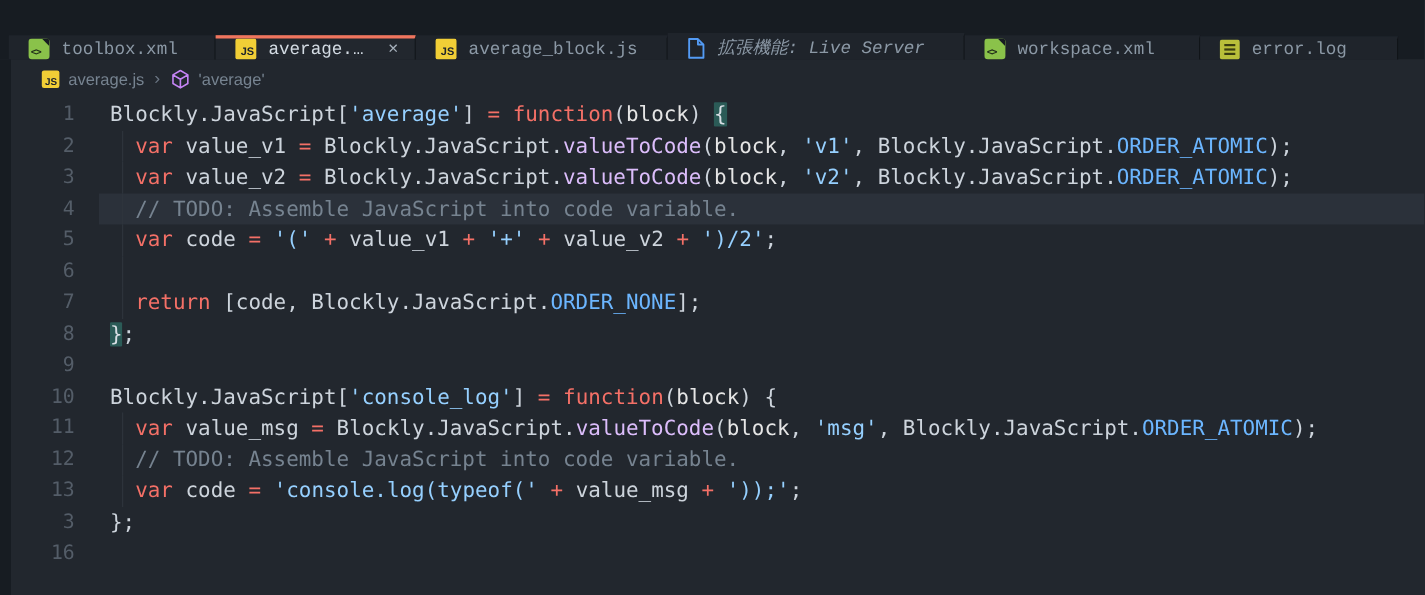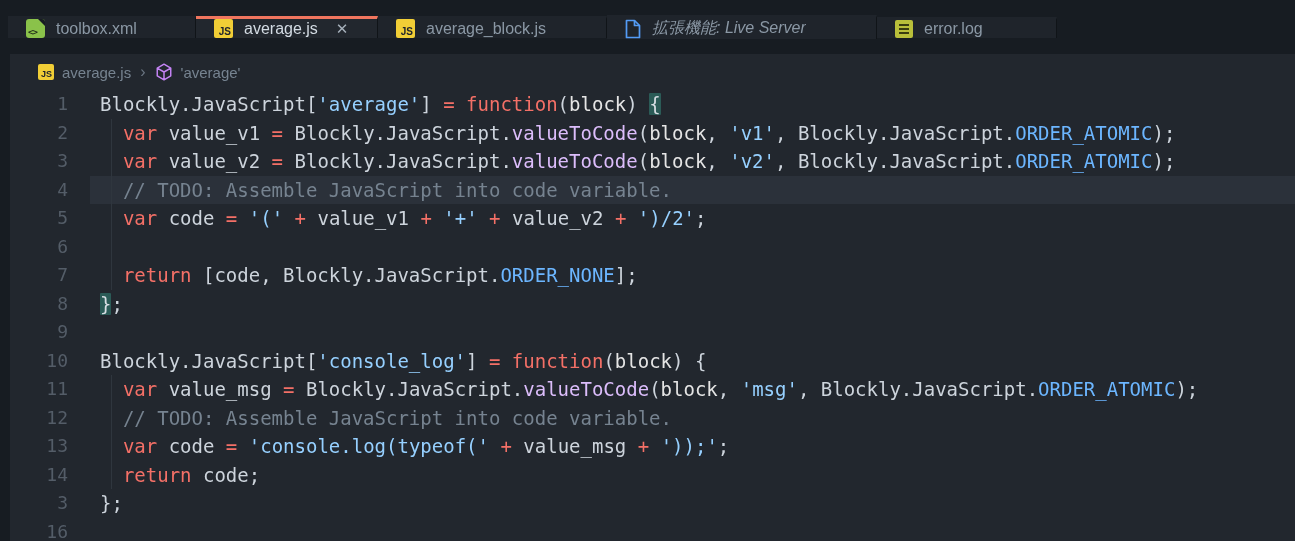--- a/index.html
+++ b/index.html
@@ -4,21 +4,21 @@
 <style>
   html,body{margin:0;padding:0;}
   body{
     width:1295px;height:541px;overflow:hidden;position:relative;
     background:#22272e;font-family:"Liberation Sans",sans-serif;
     -webkit-font-smoothing:antialiased;
   }
   
   .tabbar{
     display:flex;height:54px;background:#171c22;padding-left:8px;
-    box-sizing:border-box;align-items:center;
+    box-sizing:border-box;align-items:flex-end;font-family:Liberation Mono, monospace;
   }
   .tab{
     display:flex;align-items:center;gap:11px;box-sizing:border-box;
     background:#1f242b;border-right:1px solid #101418;border-top:3px solid transparent;
     padding:0 12px 0 18px;color:#8b98a5;font-size:16px;cursor:pointer;
     white-space:nowrap;overflow:hidden;flex:none;
   }
   .tab.active{background:#22272e;color:#d3dbe3;border-top:3px solid #f0755e;}
   .tab .label{flex:0 1 auto;overflow:hidden;text-overflow:ellipsis;}
   .tab .label.italic{font-style:italic;}
@@ -105,20 +105,24 @@
       <span class="ic ic-js"></span>
       <span class="label">average_block.js</span>
     </div>
     <div class="tab" style="width: 270px;">
       <span class="ic ic-file"><svg viewBox="0 0 16 20" width="16" height="20">
           <path d="M1.5 1.5 H9.5 L14.5 6.5 V18.5 H1.5 Z" fill="none" stroke="#539bf5" stroke-width="1.7" stroke-linejoin="round"></path>
           <path d="M9.5 1.5 V6.5 H14.5" fill="none" stroke="#539bf5" stroke-width="1.7" stroke-linejoin="round"></path>
         </svg></span>
       <span class="label italic">拡張機能: Live Server</span>
     </div>
+    <div class="tab" style="width: 214px;">
+      <span class="ic ic-xml"></span>
+      <span class="label">workspace.xml</span>
+    </div>
     <div class="tab" style="width: 180px;">
       <span class="ic ic-log"></span>
       <span class="label">error.log</span>
     </div>
   </div>
 
 <div class="breadcrumbs">
   <span class="ic ic-js small"></span>
   <span class="crumb">average.js</span>
   <span class="sep">›</span>
@@ -137,18 +141,17 @@
     <div class="line hl"><i class="guide"></i><span class="ln">4</span><span class="codecol"><span class="tk-p">  </span><span class="tk-m">// TODO: Assemble JavaScript into code variable.</span></span></div>
     <div class="line"><i class="guide"></i><span class="ln">5</span><span class="codecol"><span class="tk-p">  </span><span class="tk-k">var</span><span class="tk-p"> code </span><span class="tk-k">=</span><span class="tk-p"> </span><span class="tk-s">'('</span><span class="tk-p"> </span><span class="tk-k">+</span><span class="tk-p"> value_v1 </span><span class="tk-k">+</span><span class="tk-p"> </span><span class="tk-s">'+'</span><span class="tk-p"> </span><span class="tk-k">+</span><span class="tk-p"> value_v2 </span><span class="tk-k">+</span><span class="tk-p"> </span><span class="tk-s">')/2'</span><span class="tk-p">;</span></span></div>
     <div class="line"><i class="guide"></i><span class="ln">6</span><span class="codecol"><span class="tk-p">  </span></span></div>
     <div class="line"><i class="guide"></i><span class="ln">7</span><span class="codecol"><span class="tk-p">  </span><span class="tk-k">return</span><span class="tk-p"> [code, Blockly.JavaScript.</span><span class="tk-c">ORDER_NONE</span><span class="tk-p">];</span></span></div>
     <div class="line"><span class="ln">8</span><span class="codecol"><span class="tk-bm">}</span><span class="tk-p">;</span></span></div>
     <div class="line"><span class="ln">9</span><span class="codecol"></span></div>
     <div class="line"><span class="ln">10</span><span class="codecol"><span class="tk-p">Blockly.JavaScript[</span><span class="tk-s">'console_log'</span><span class="tk-p">] </span><span class="tk-k">=</span><span class="tk-p"> </span><span class="tk-k">function</span><span class="tk-p">(</span><span class="tk-o">block</span><span class="tk-p">) {</span></span></div>
     <div class="line"><i class="guide"></i><span class="ln">11</span><span class="codecol"><span class="tk-p">  </span><span class="tk-k">var</span><span class="tk-p"> value_msg </span><span class="tk-k">=</span><span class="tk-p"> Blockly.JavaScript.</span><span class="tk-f">valueToCode</span><span class="tk-p">(</span><span class="tk-o">block</span><span class="tk-p">, </span><span class="tk-s">'msg'</span><span class="tk-p">, Blockly.JavaScript.</span><span class="tk-c">ORDER_ATOMIC</span><span class="tk-p">);</span></span></div>
     <div class="line"><i class="guide"></i><span class="ln">12</span><span class="codecol"><span class="tk-p">  </span><span class="tk-m">// TODO: Assemble JavaScript into code variable.</span></span></div>
     <div class="line"><i class="guide"></i><span class="ln">13</span><span class="codecol"><span class="tk-p">  </span><span class="tk-k">var</span><span class="tk-p"> code </span><span class="tk-k">=</span><span class="tk-p"> </span><span class="tk-s">'console.log(typeof('</span><span class="tk-p"> </span><span class="tk-k">+</span><span class="tk-p"> value_msg </span><span class="tk-k">+</span><span class="tk-p"> </span><span class="tk-s">'));'</span><span class="tk-p">;</span></span></div>
-    <div class="line"><i class="guide"></i><span class="ln">14</span><span class="codecol"><span class="tk-p">  </span><span class="tk-k">return</span><span class="tk-p"> code;</span></span></div>
     <div class="line"><span class="ln">3</span><span class="codecol"><span class="tk-p">};</span></span></div>
     <div class="line"><span class="ln">16</span><span class="codecol"></span></div>
   </div>
 
 <div class="leftstrip"></div>
 
 </body></html>

